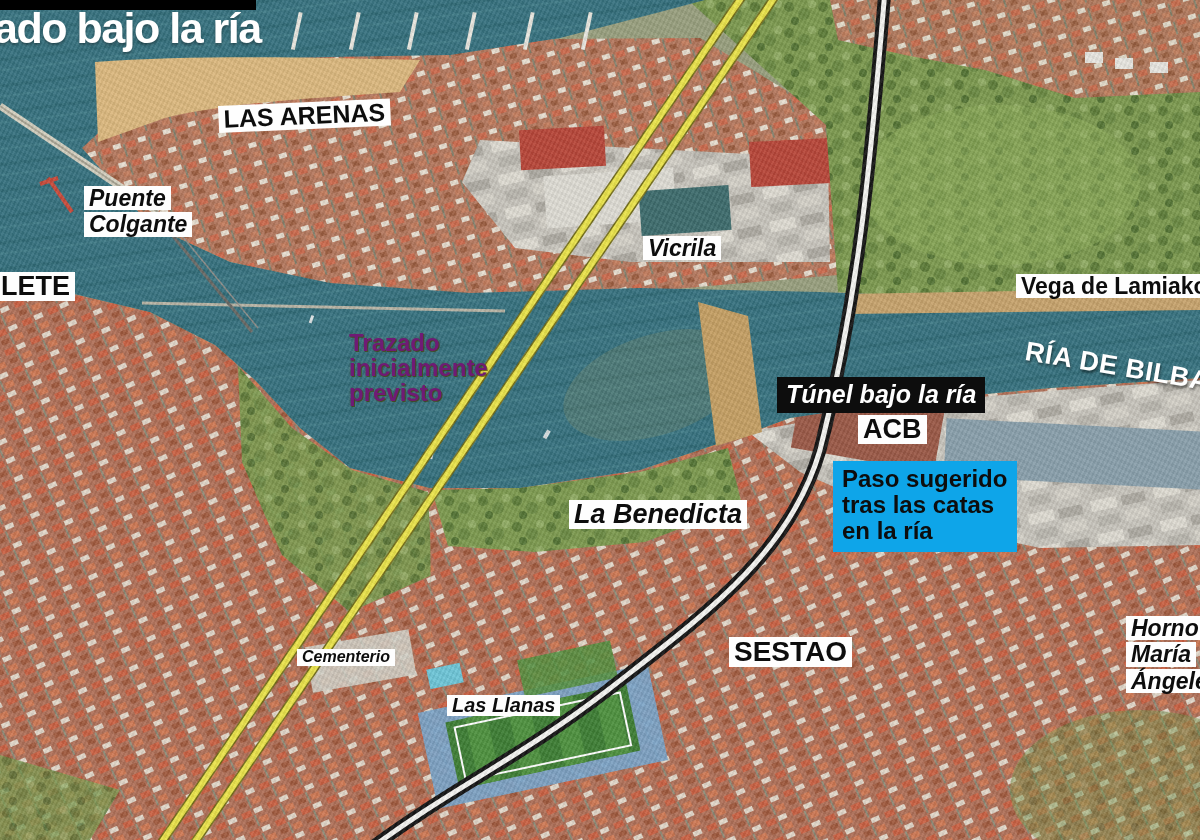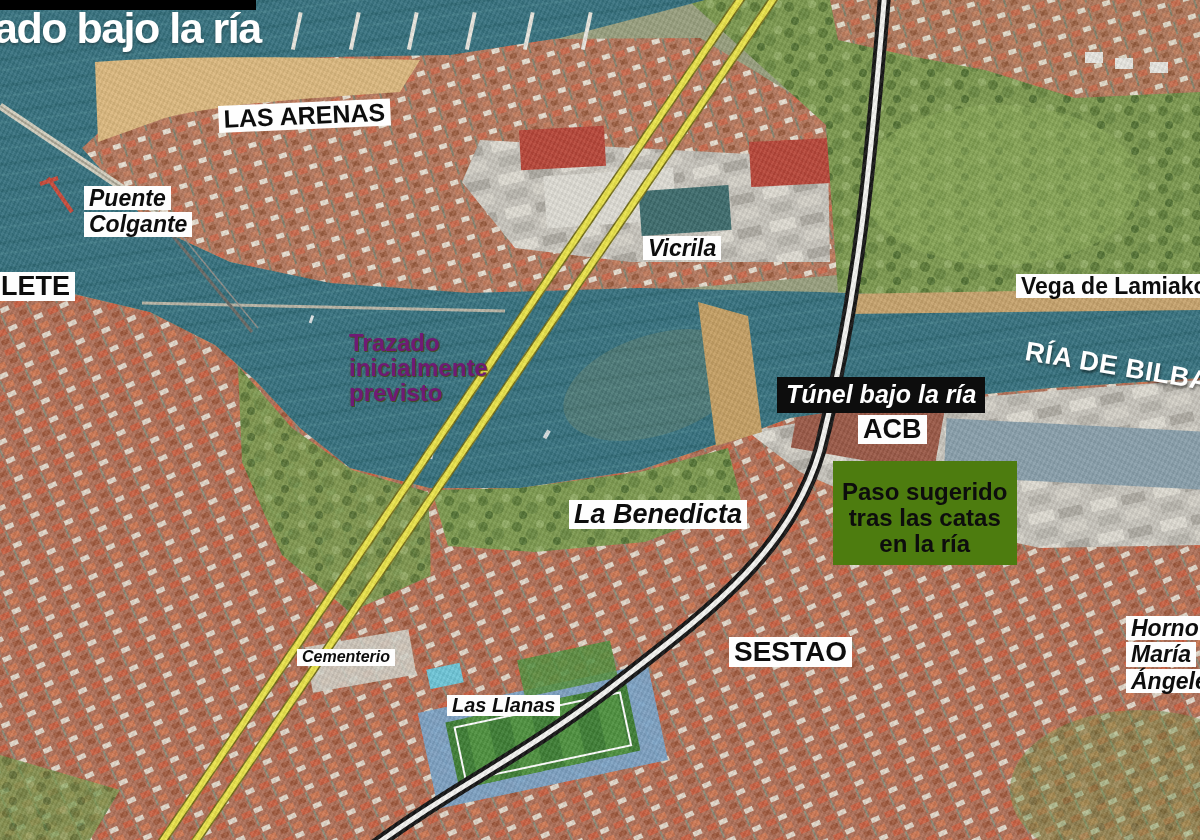--- a/index.html
+++ b/index.html
@@ -28,22 +28,22 @@
   }
   .yellowtxt{
     position:absolute;color:#701a75;font-weight:800;font-size:24px;line-height:1.04;
     text-shadow:1px 1px 0 rgba(70,60,0,.65), 0 0 3px rgba(70,60,0,.35);white-space:nowrap;
   }
   .blackbox{
     position:absolute;background:#0d0d0d;color:#fff;font-weight:700;font-style:italic;
     font-size:25px;padding:3px 9px 4px 9px;white-space:nowrap;
   }
   .bigbox{
-    position:absolute;background:#4d7c0f;color:#0d0d0d;font-weight:700;font-size:24px;
-    line-height:1.08;padding:18px 10px 8px 9px;white-space:nowrap;text-align:center;
+    position:absolute;background:#0ea5e9;color:#0d0d0d;font-weight:700;font-size:24px;
+    line-height:1.08;padding:5px 10px 8px 9px;white-space:nowrap;
   }
 </style>
 </head>
 <body>
 
 <div class="stage">
 
   <svg viewBox="0 0 1200 840" width="1200" height="840">
     <defs>
       <pattern id="pWater" width="140" height="26" patternUnits="userSpaceOnUse" patternTransform="rotate(-7)">

